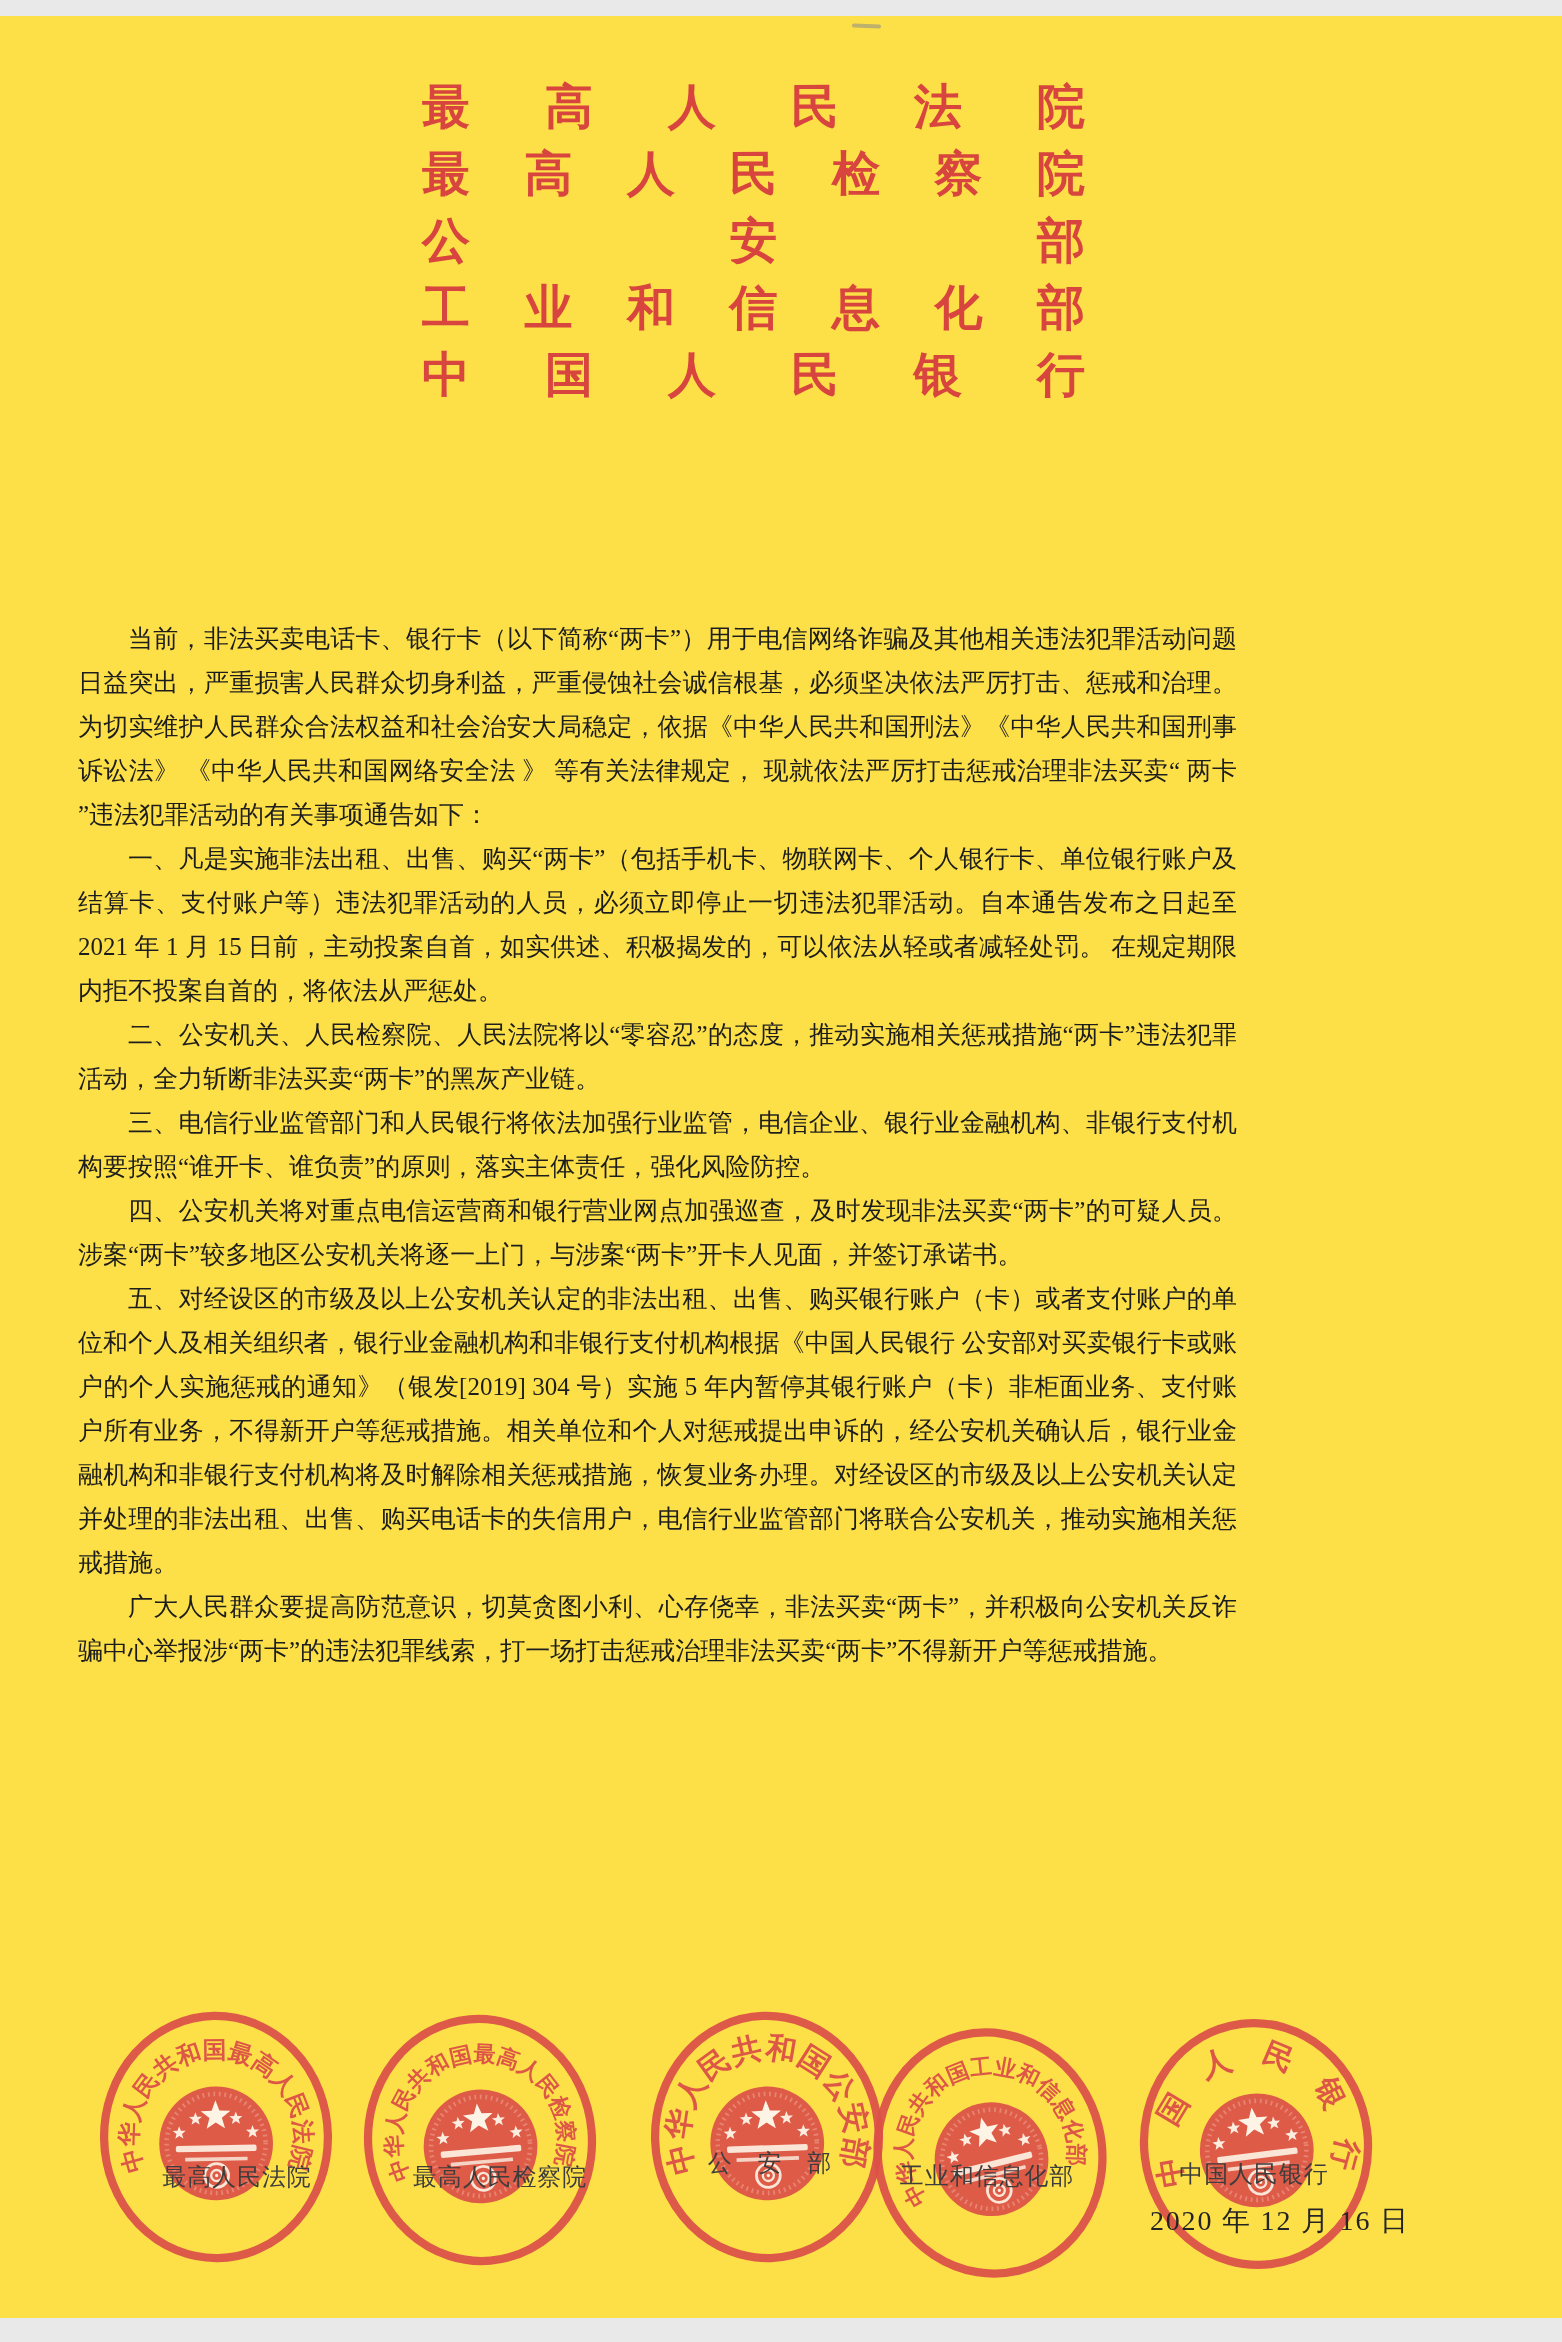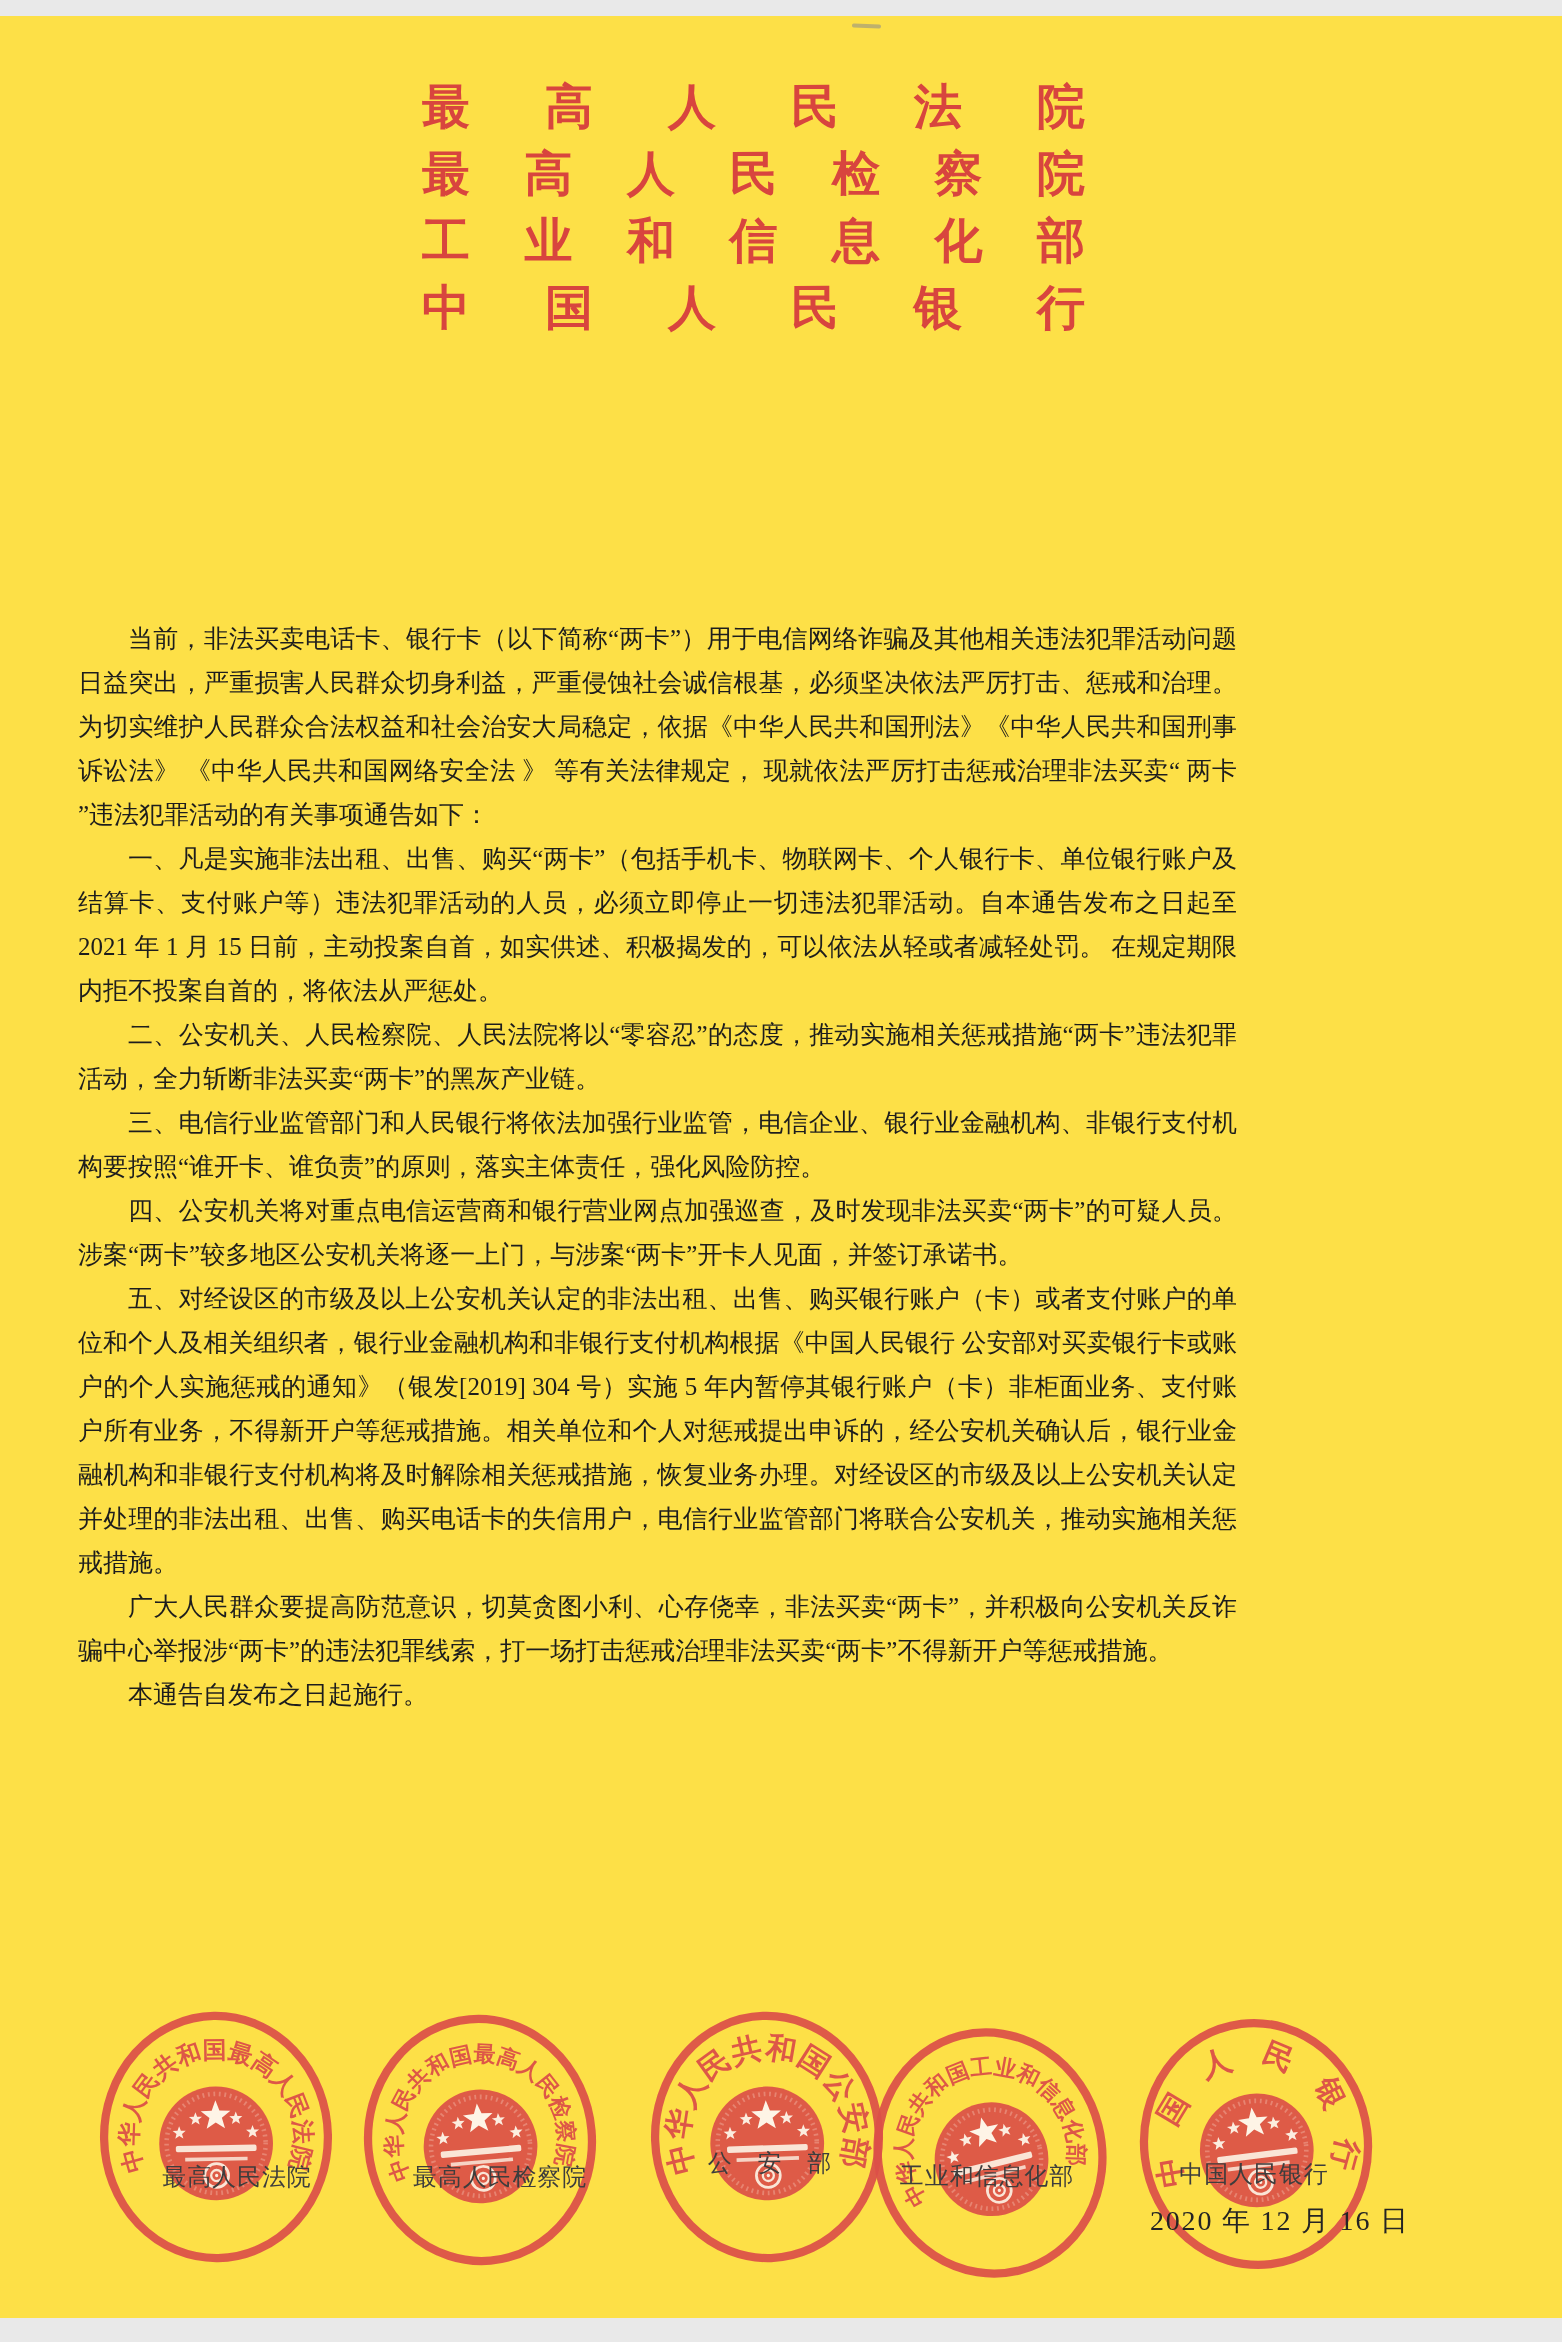--- a/index.html
+++ b/index.html
@@ -53,34 +53,34 @@
 </style>
 </head>
 <body>
 
 <div class="page">
   <div class="scan-mark"></div>
 
   <header class="agencies">
       <div class="agency-line">最高人民法院</div>
       <div class="agency-line">最高人民检察院</div>
+      <div class="agency-line">公安部</div>
       <div class="agency-line">工业和信息化部</div>
       <div class="agency-line">中国人民银行</div>
     </header>
 
 
   <main class="body">
       <p class="para">当前，非法买卖电话卡、银行卡（以下简称“两卡”）用于电信网络诈骗及其他相关违法犯罪活动问题日益突出，严重损害人民群众切身利益，严重侵蚀社会诚信根基，必须坚决依法严厉打击、惩戒和治理。为切实维护人民群众合法权益和社会治安大局稳定，依据《中华人民共和国刑法》《中华人民共和国刑事诉讼法》 《中华人民共和国网络安全法 》 等有关法律规定， 现就依法严厉打击惩戒治理非法买卖“ 两卡 ”违法犯罪活动的有关事项通告如下：</p>
       <p class="para">一、凡是实施非法出租、出售、购买“两卡”（包括手机卡、物联网卡、个人银行卡、单位银行账户及结算卡、支付账户等）违法犯罪活动的人员，必须立即停止一切违法犯罪活动。自本通告发布之日起至 2021 年 1 月 15 日前，主动投案自首，如实供述、积极揭发的，可以依法从轻或者减轻处罚。 在规定期限内拒不投案自首的，将依法从严惩处。</p>
       <p class="para">二、公安机关、人民检察院、人民法院将以“零容忍”的态度，推动实施相关惩戒措施“两卡”违法犯罪活动，全力斩断非法买卖“两卡”的黑灰产业链。</p>
       <p class="para">三、电信行业监管部门和人民银行将依法加强行业监管，电信企业、银行业金融机构、非银行支付机构要按照“谁开卡、谁负责”的原则，落实主体责任，强化风险防控。</p>
       <p class="para">四、公安机关将对重点电信运营商和银行营业网点加强巡查，及时发现非法买卖“两卡”的可疑人员。涉案“两卡”较多地区公安机关将逐一上门，与涉案“两卡”开卡人见面，并签订承诺书。</p>
       <p class="para">五、对经设区的市级及以上公安机关认定的非法出租、出售、购买银行账户（卡）或者支付账户的单位和个人及相关组织者，银行业金融机构和非银行支付机构根据《中国人民银行 公安部对买卖银行卡或账户的个人实施惩戒的通知》（银发[2019] 304 号）实施 5 年内暂停其银行账户（卡）非柜面业务、支付账户所有业务，不得新开户等惩戒措施。相关单位和个人对惩戒提出申诉的，经公安机关确认后，银行业金融机构和非银行支付机构将及时解除相关惩戒措施，恢复业务办理。对经设区的市级及以上公安机关认定并处理的非法出租、出售、购买电话卡的失信用户，电信行业监管部门将联合公安机关，推动实施相关惩戒措施。</p>
       <p class="para">广大人民群众要提高防范意识，切莫贪图小利、心存侥幸，非法买卖“两卡”，并积极向公安机关反诈骗中心举报涉“两卡”的违法犯罪线索，打一场打击惩戒治理非法买卖“两卡”不得新开户等惩戒措施。</p>
-      <p class="para">本通告自发布之日起施行。</p>
     </main>
 
   <div id="seal-area"></div>
 
   <div class="date">2020 年 12 月 16 日</div>
 <div class="seal" style="left: 92px; top: 1988px;">
       <svg width="248" height="266" viewBox="0 0 270 290" style="transform:rotate(-1deg)">
         <ellipse cx="135" cy="145" rx="122" ry="132" fill="none" stroke="#dc5048" stroke-width="9" opacity="0.93"></ellipse>
         <path id="sealArc0" d="M60.5 188 A86 86 0 1 1 209.5 188" fill="none"></path>
         <text fill="#dc5048" font-size="26" font-weight="bold" opacity="0.95" style="letter-spacing:0.2px"><textPath href="#sealArc0" startOffset="10">中华人民共和国最高人民法院</textPath></text>

